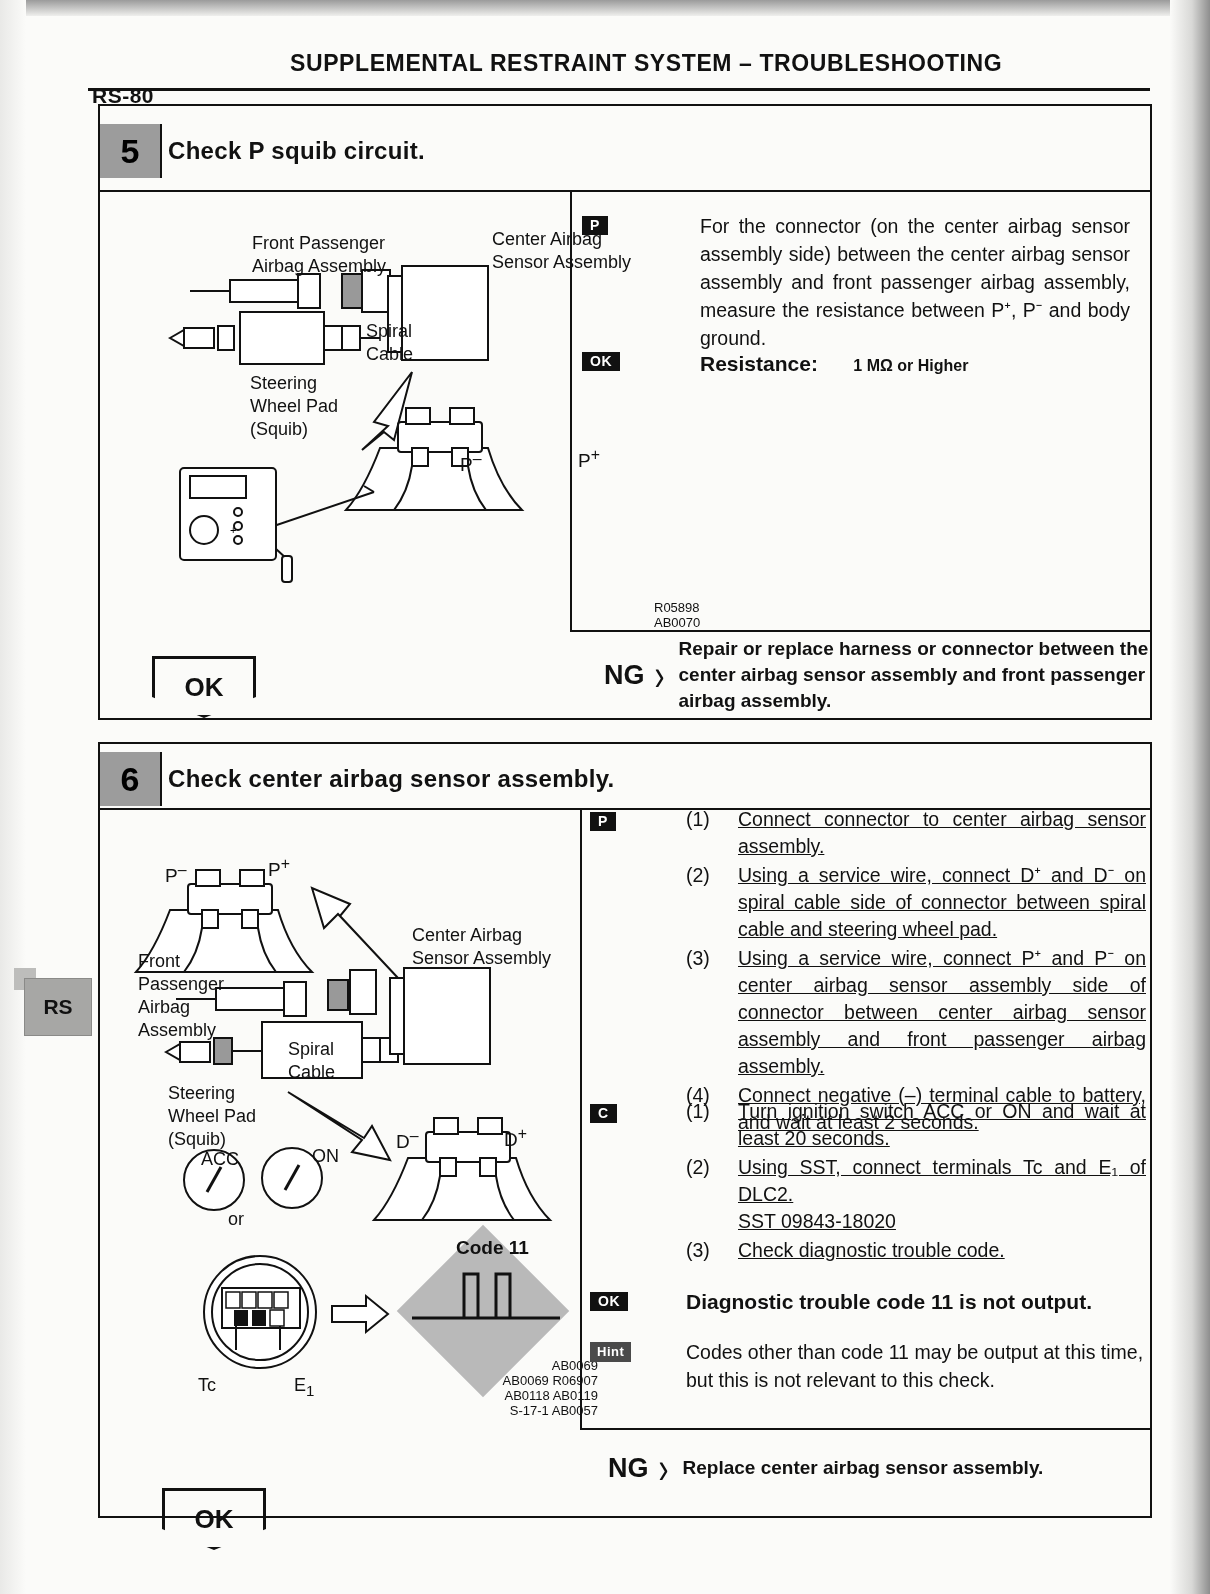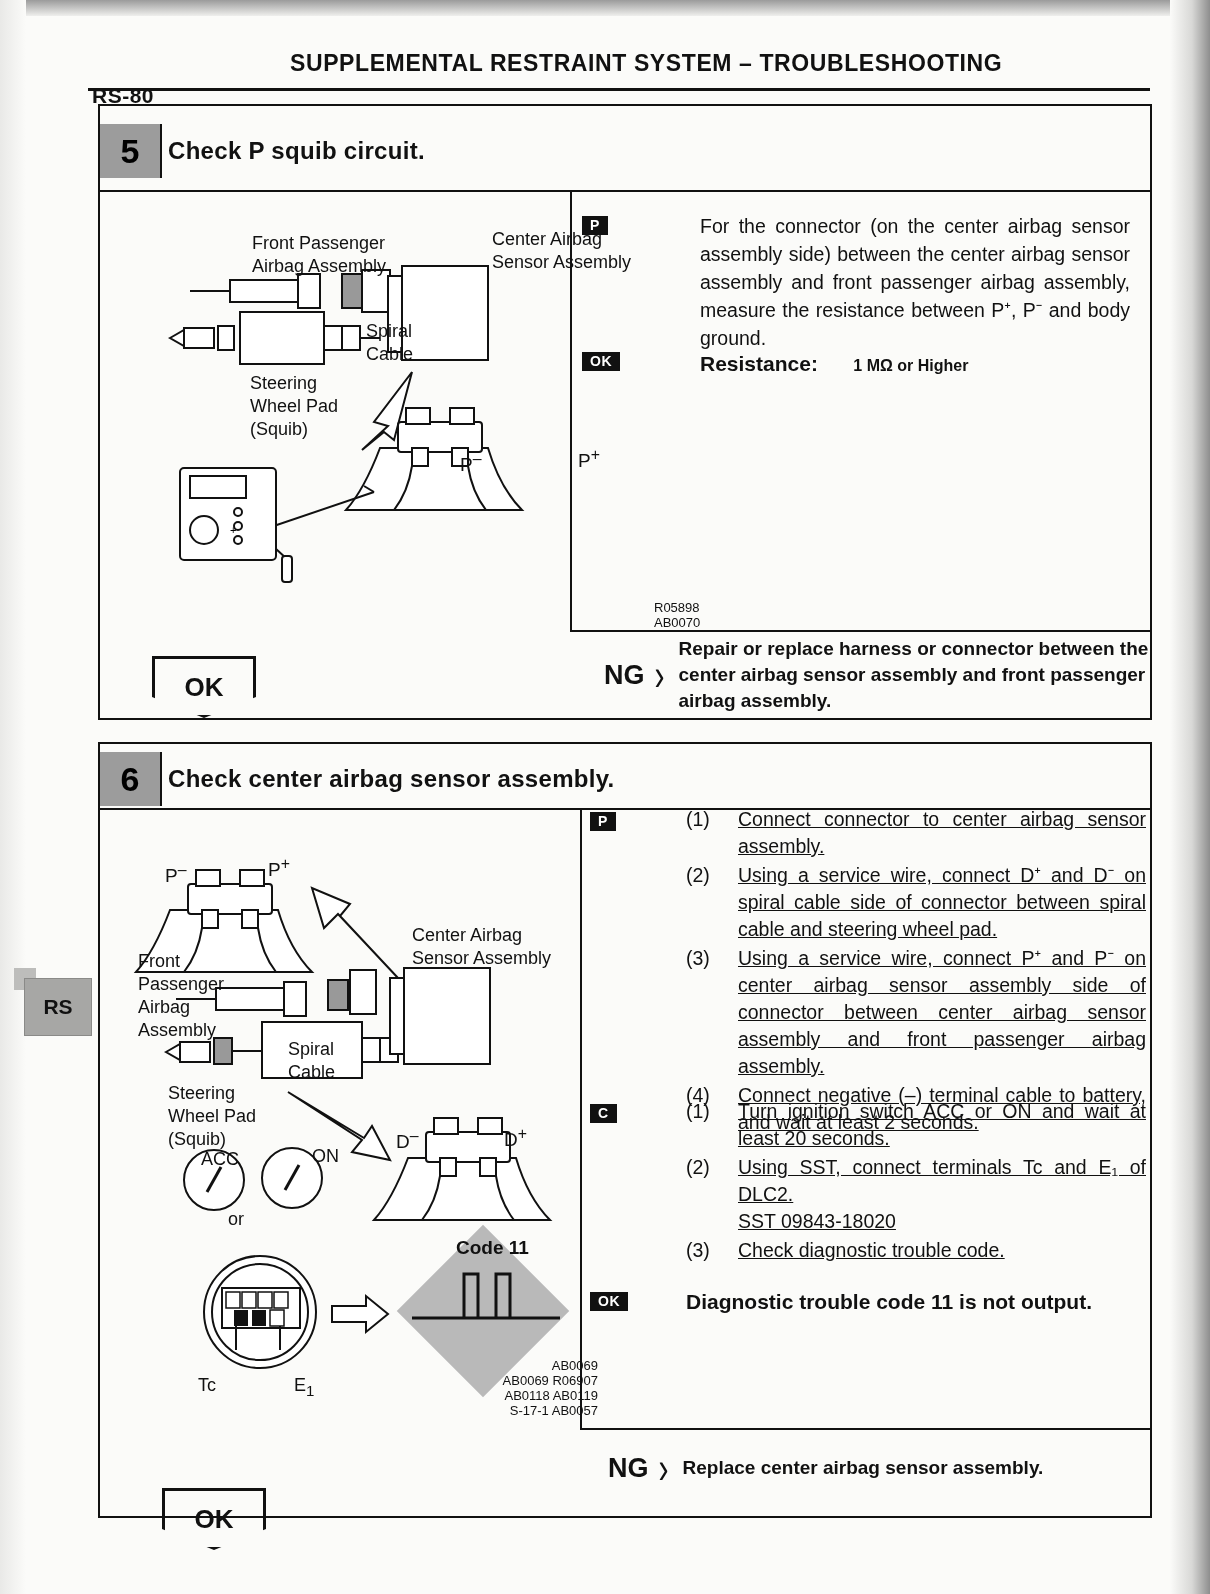--- a/index.html
+++ b/index.html
@@ -446,20 +446,24 @@
       <div class="n">(3)</div>
       <div class="t">Check diagnostic trouble code.</div>
     </div>
   </div>
 
   <div class="txtcol" style="left:686px; top:1288px; width:470px;">
     <span class="tagbox" style="position:absolute; left:-96px; top:4px;">OK</span>
     <span class="boldline" style="font-size:21px;">Diagnostic trouble code 11 is not output.</span>
   </div>
 
+  <div class="txtcol" style="left:686px; top:1338px; width:470px;">
+    <span class="tagbox tag-hint" style="position:absolute; left:-96px; top:4px;">Hint</span>
+    <span>Codes other than code 11 may be output at this time, but this is not relevant to this check.</span>
+  </div>
 
   <div class="ok-shield" style="left:162px; top:1488px;">OK</div>
   <div class="ng-box" style="left:588px; top:1438px; width:562px; height:60px; border:none;">
     <div class="ng-label">NG</div>
     <div class="ng-arrow">›</div>
     <div class="ng-text">Replace center airbag sensor assembly.</div>
   </div>
 
 </div>
 

